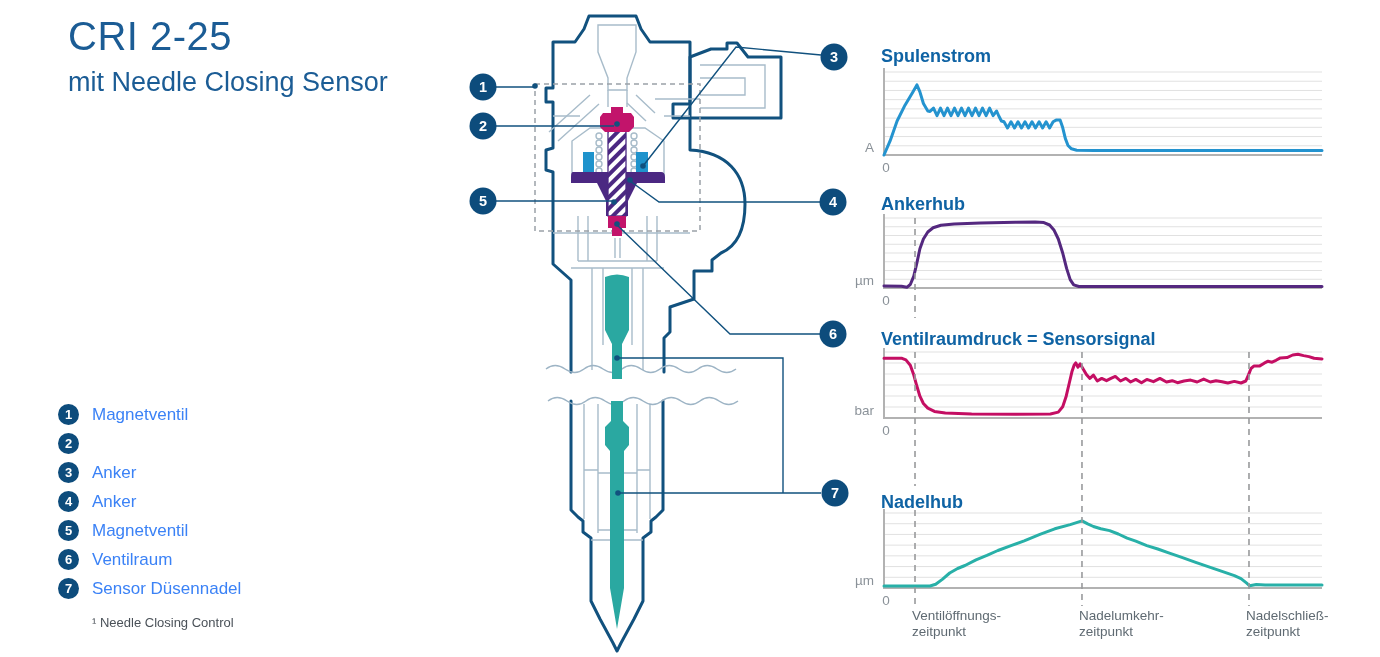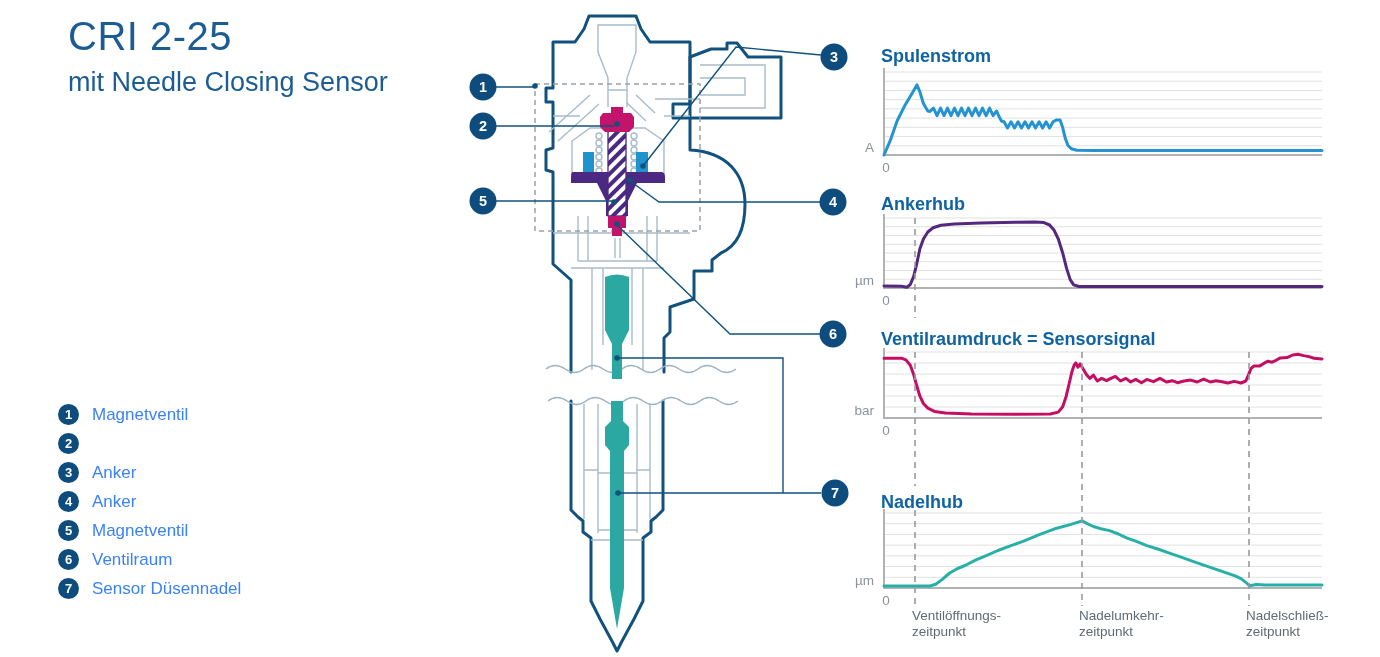--- a/index.html
+++ b/index.html
@@ -60,20 +60,21 @@
         </div>
         <div class="lrow">
           <span class="lnum">6</span>
           <span class="ltext">Ventilraum</span>
         </div>
         <div class="lrow">
           <span class="lnum">7</span>
           <span class="ltext">Sensor Düsennadel</span>
         </div>
       </div>
+    <div class="lfoot">¹ Needle Closing Control</div>
   </div>
 
   <svg id="injector-svg" width="1380" height="657" viewBox="0 0 1380 657">
     <defs>
       <pattern id="hatchP" width="8" height="8" patternTransform="rotate(45)" patternUnits="userSpaceOnUse">
         <rect width="8" height="8" fill="#ffffff"></rect>
         <rect width="4" height="8" fill="#4b2882"></rect>
       </pattern>
     </defs>
 

